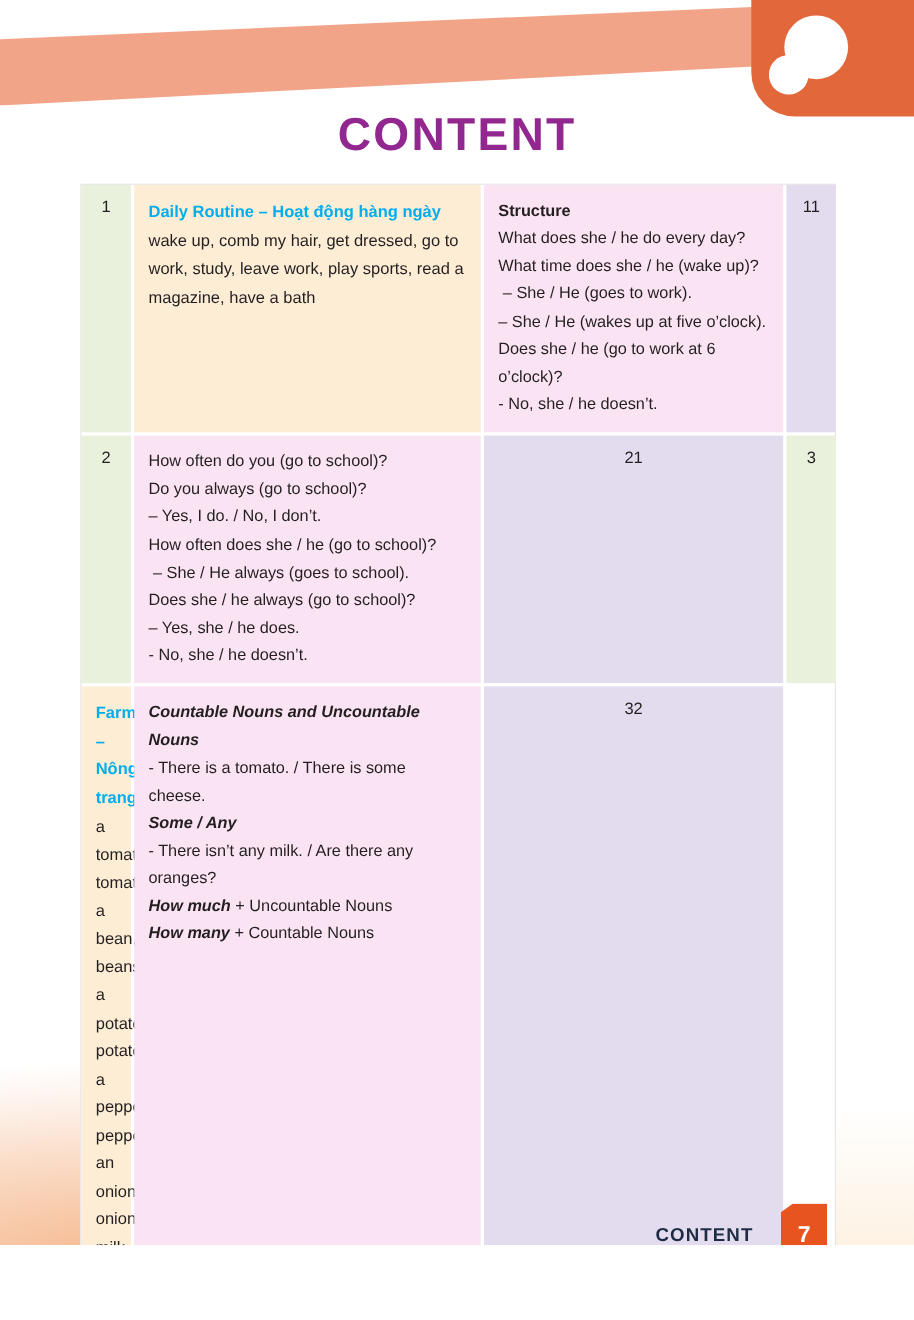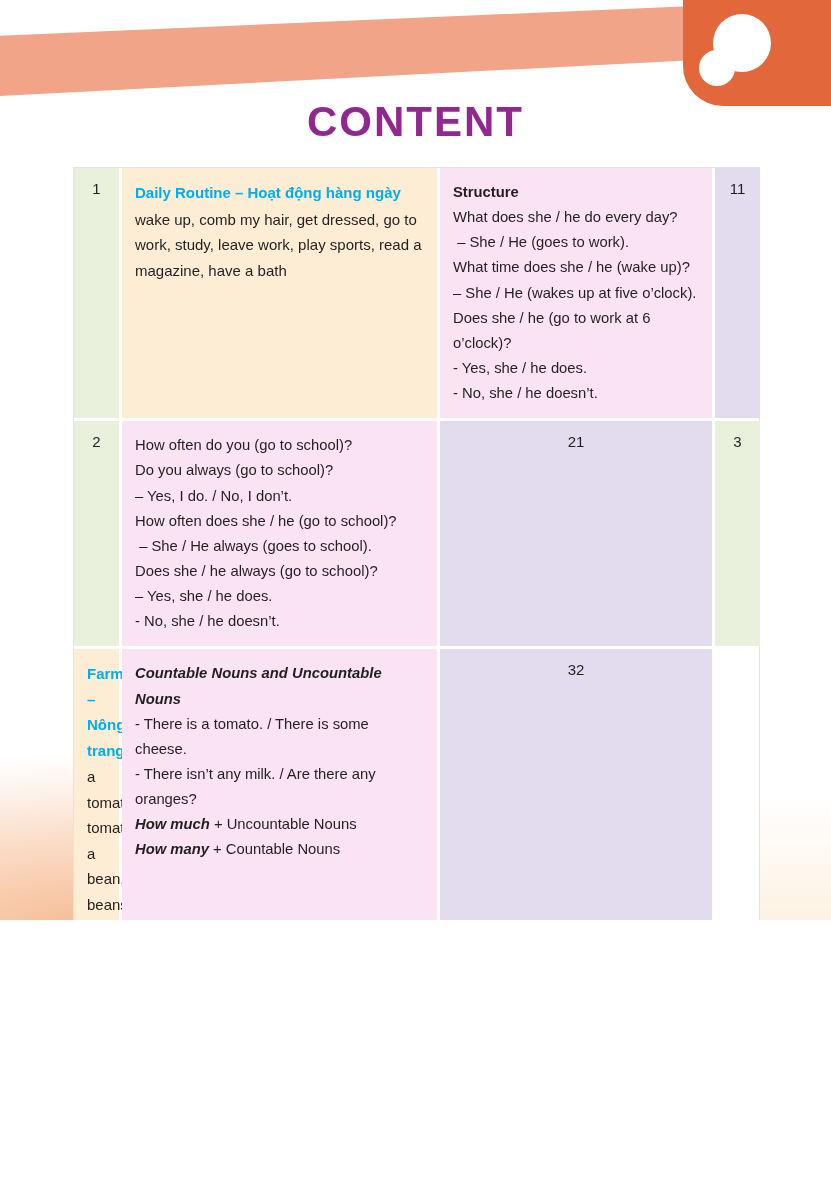--- a/index.html
+++ b/index.html
@@ -1,20 +1,20 @@
 <!DOCTYPE html>
 <html style="--title-purple: #92278F; --topic-cyan: #00AEEF; --body-text: #231F20; --col-number-bg: #E9F1DC; --col-topic-bg: #FDEDD5; --col-structure-bg: #FAE3F2; --col-page-bg: #E2DCEE; --band-salmon: #F1A488; --band-orange: #E2683B; --tab-orange: #E8541F; --footer-text: #1F2A44;"><head>
 <meta charset="utf-8">
 <style>
   * { margin:0; padding:0; box-sizing:border-box; }
   html,body { background:#fff; }
   body { font-family:"Liberation Sans","DejaVu Sans",sans-serif; }
 
   .page {
-    position:relative; width:831px; height:920px; margin:0 auto;
+    position:relative; width:831px; height:1132px; margin:0 auto;
     background:#fff; overflow:hidden;
   }
 
   
   .band-salmon {
     position:absolute; top:0; left:0; width:100%; height:102px;
     background:var(--band-salmon,#F1A488);
     clip-path:polygon(0 35%, 100% 0%, 100% 52%, 0 94%);
   }
   .corner-orange {
@@ -96,25 +96,24 @@
 
   <div class="toc">
       <div class="cell num">1</div>
       <div class="cell topic">
         <div class="topic-title">Daily Routine – Hoạt động hàng ngày</div>
         <div class="topic-body">wake up, comb my hair, get dressed, go to work, study, leave work, play sports, read a magazine, have a bath</div>
       </div>
       <div class="cell structure">
         <div class="s-line"><span class="b">Structure</span></div>
         <div class="s-line"><span>What does she / he do every day?</span></div>
+        <div class="s-line"><span>What time does she / he (wake up)?</span></div>
         <div class="s-line"><span> – She / He (goes to work).</span></div>
-        <div class="s-line"><span>What time does she / he (wake up)?</span></div>
         <div class="s-line"><span>– She / He (wakes up at five o’clock).</span></div>
         <div class="s-line"><span>Does she / he (go to work at 6 o’clock)?</span></div>
-        <div class="s-line"><span>- Yes, she / he does.</span></div>
         <div class="s-line"><span>- No, she / he doesn’t.</span></div>
       </div>
       <div class="cell pagenum">11</div>
       <div class="cell num">2</div>
       <div class="cell structure">
         <div class="s-line"><span>How often do you (go to school)?</span></div>
         <div class="s-line"><span>Do you always (go to school)?</span></div>
         <div class="s-line"><span>– Yes, I do. / No, I don’t.</span></div>
         <div class="s-line"><span>How often does she / he (go to school)?</span></div>
         <div class="s-line"><span> – She / He always (goes to school).</span></div>
@@ -124,20 +123,21 @@
       </div>
       <div class="cell pagenum">21</div>
       <div class="cell num">3</div>
       <div class="cell topic">
         <div class="topic-title">Farming – Nông trang</div>
         <div class="topic-body">a tomato, tomatoes, a bean, beans, a potato, potatoes, a pepper, peppers, an onion, onions, milk, water, cheese, meat, bread</div>
       </div>
       <div class="cell structure">
         <div class="s-line"><span class="bi">Countable Nouns and Uncountable Nouns</span></div>
         <div class="s-line"><span>- There is a tomato. / There is some cheese.</span></div>
+        <div class="s-line"><span class="bi">Some / Any</span></div>
         <div class="s-line"><span>- There isn’t any milk. / Are there any oranges?</span></div>
         <div class="s-line"><span class="bi">How much</span><span> + Uncountable Nouns</span></div>
         <div class="s-line"><span class="bi">How many</span><span> + Countable Nouns</span></div>
       </div>
       <div class="cell pagenum">32</div>
     </div>
 
   <div class="bottom-glow"></div>
 
   <span class="footer-label">CONTENT</span>

